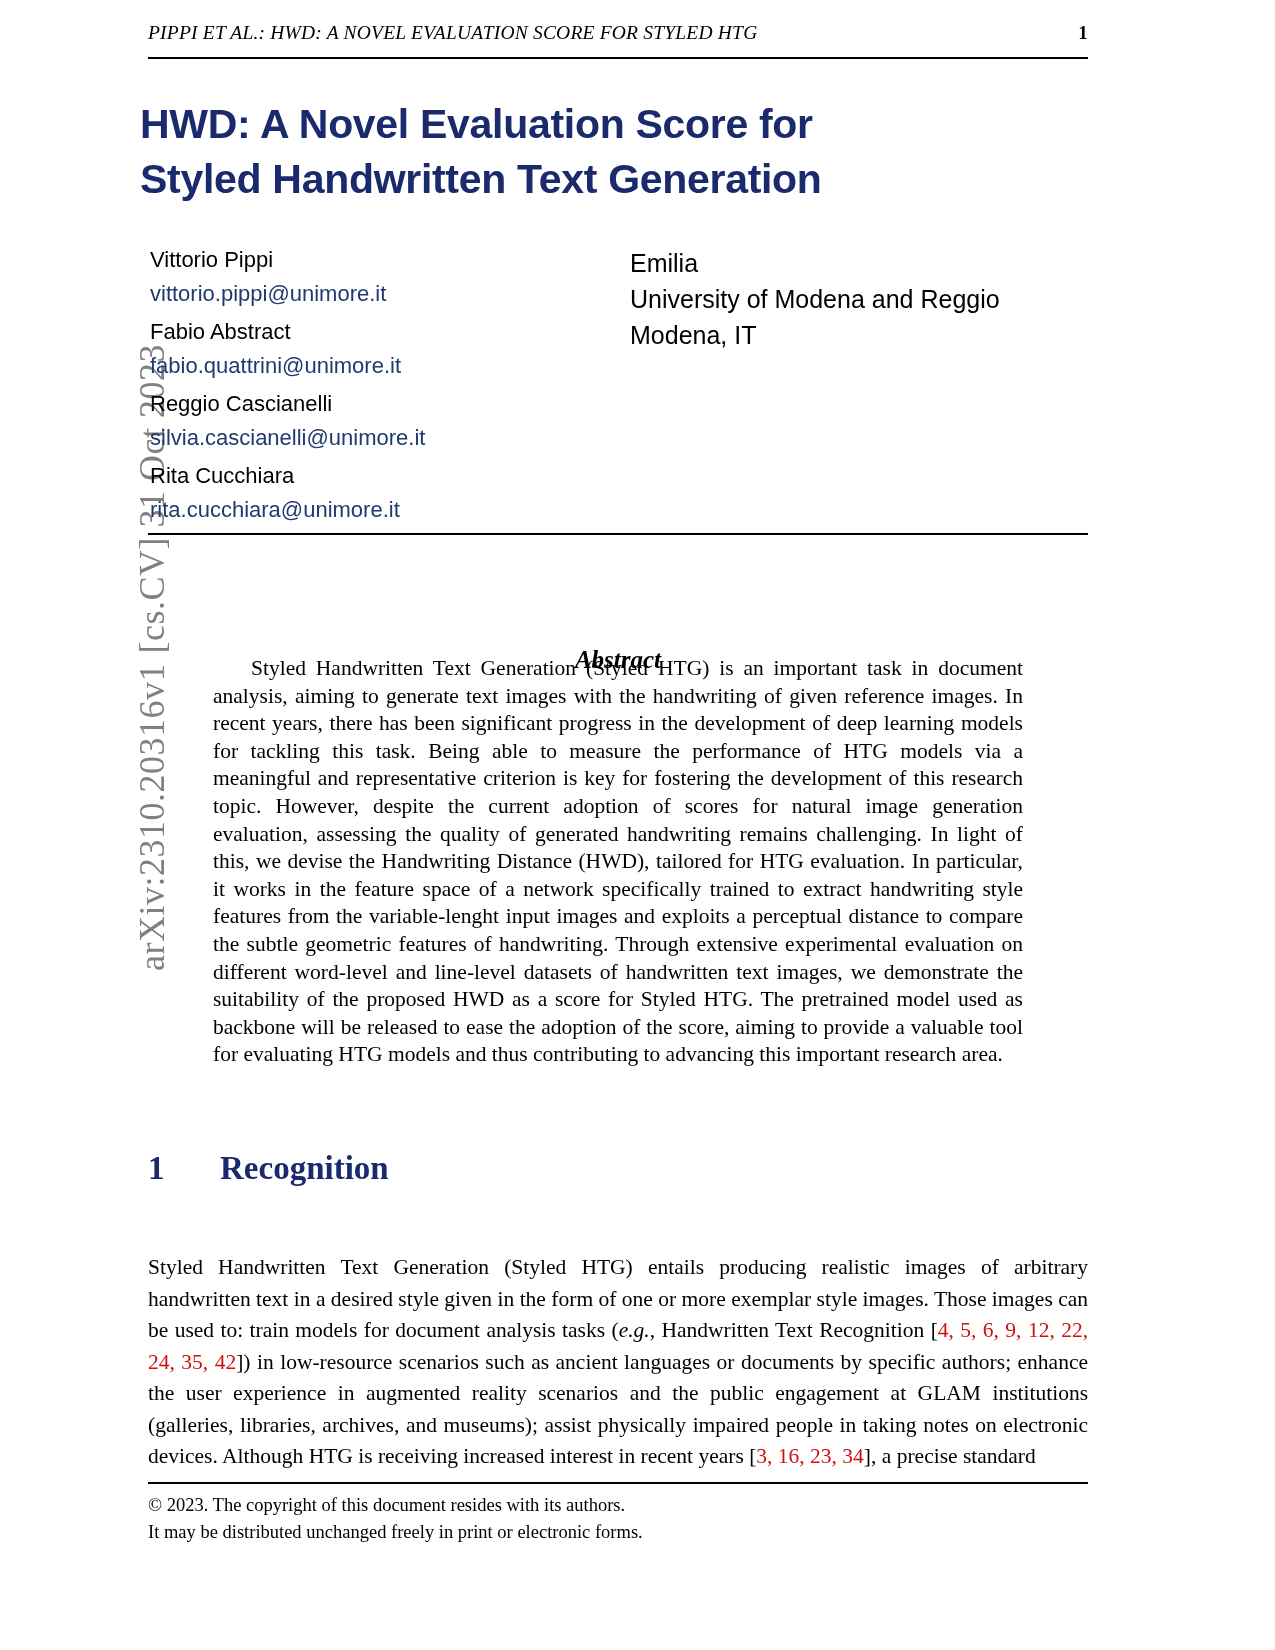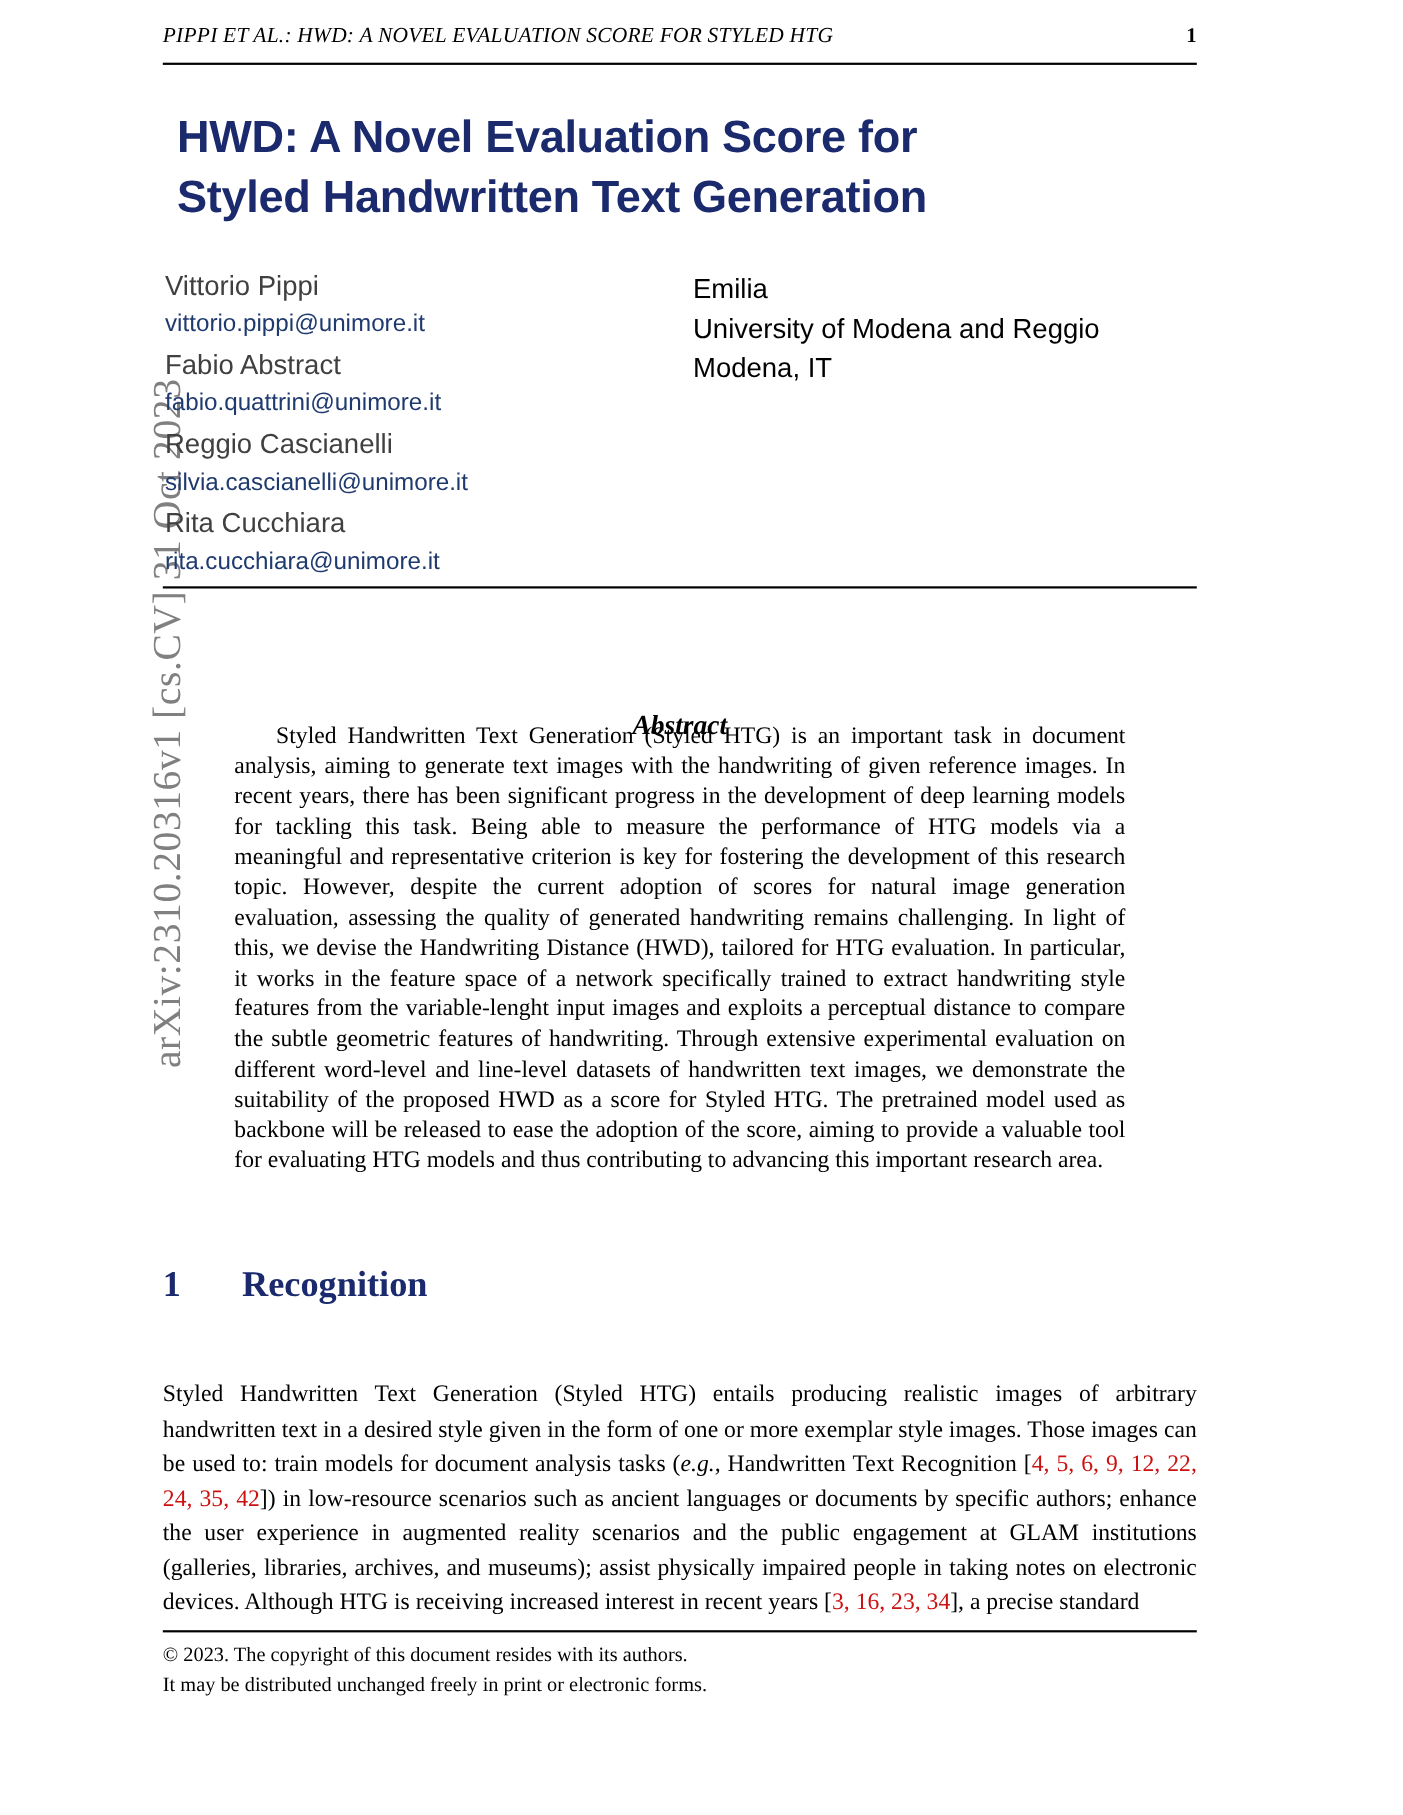--- a/index.html
+++ b/index.html
@@ -63,21 +63,21 @@
     font-size: 36px;
     color: #808080;
     white-space: nowrap;
     text-align: left;
     letter-spacing: 0.5px;
   }
 
   
   #title {
     position: absolute;
-    left: 161px;
+    left: 140px;
     top: 97px;
     width: 900px;
     font-family: "Liberation Sans", sans-serif;
     font-weight: bold;
     font-size: 41px;
     line-height: 55px;
     color: #1a2a6c;
     letter-spacing: -0.3px;
   }
   #title .tline { display: block; }
@@ -98,23 +98,23 @@
   .affil-col {
     width: 450px;
     font-family: "Liberation Sans", sans-serif;
     font-size: 25px;
     line-height: 36px;
     color: #000;
     padding-top: 2px;
   }
   .affil-line { display: block; }
   .author-name {
-    font-size: 25px;
+    font-size: 22px;
     line-height: 34px;
-    color: #404040;
+    color: #000000;
     margin-bottom: 1px;
   }
   .author-email {
     font-size: 22px;
     line-height: 32px;
     color: #1f3a6e;
     margin-bottom: 5px;
   }
 
   

